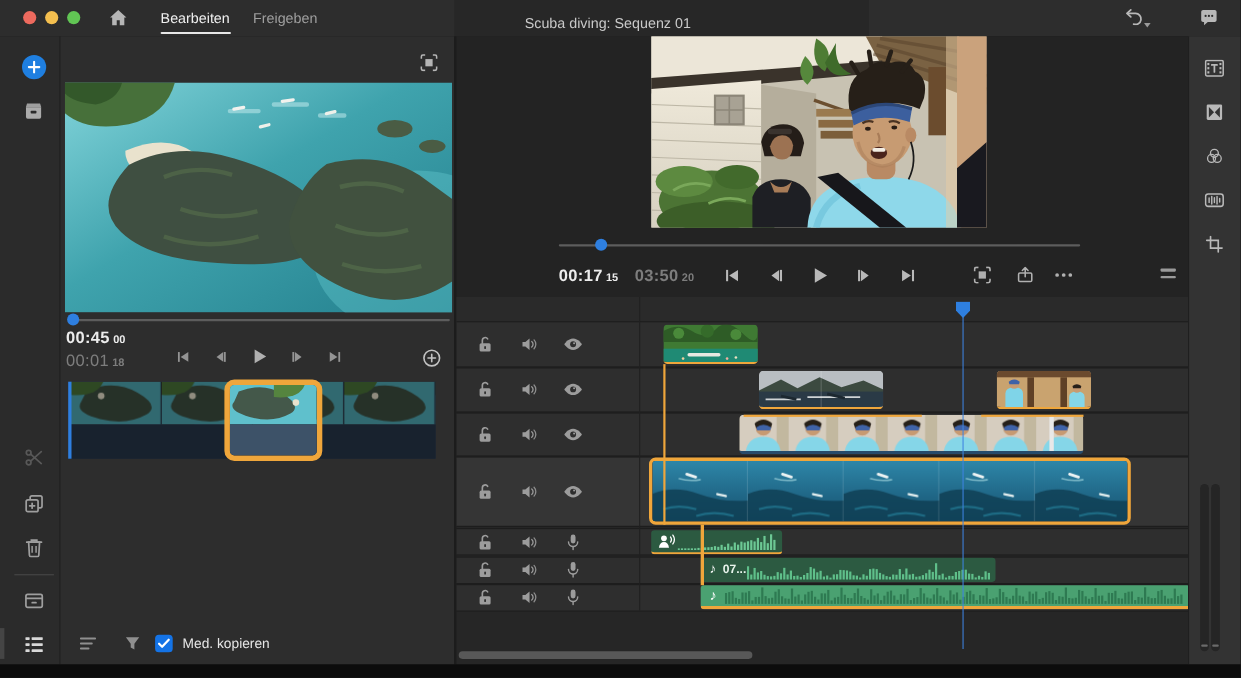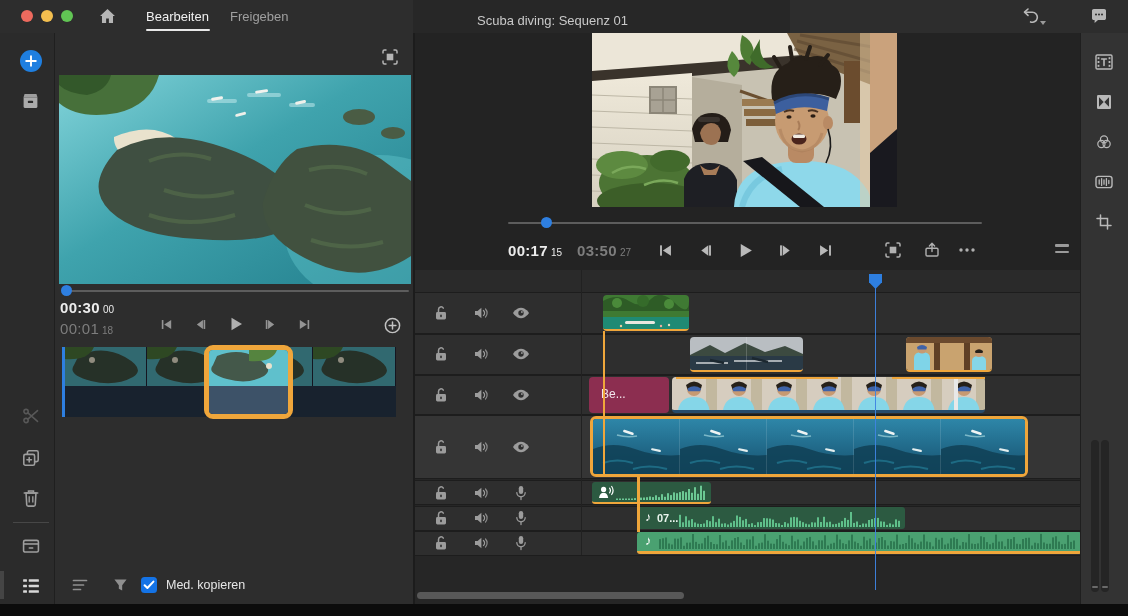--- a/index.html
+++ b/index.html
@@ -18,21 +18,21 @@
   .doc-title{top:4px;height:33px;line-height:33px;font-size:13px;color:#c9c9c9;}
   .caret-down{width:0;height:0;border-left:3.5px solid transparent;border-right:3.5px solid transparent;border-top:4px solid #9a9a9a;}
   
   .ltoolbar{left:0;top:33px;width:55px;height:571px;background:#2b2b2b;border-right:1px solid #1f1f1f;box-sizing:border-box;}
   .tool-btn{color:#9e9e9e;cursor:pointer;}
   .btn-blue{width:22px;height:22px;border-radius:50%;background:#1f7fe0;color:#fff;display:flex;align-items:center;justify-content:center;}
   
   .mpanel{left:55px;top:33px;width:358px;height:571px;background:#2d2d2d;}
   .mpanel-title{left:55px;top:48px;width:320px;text-align:center;font-size:13px;color:#c9c9c9;}
   .tc-big{font-size:15px;font-weight:700;color:#ececec;letter-spacing:.3px;}
-  .tc-fr{font-size:10px;font-weight:400;margin-left:3px;text-align:center;}
+  .tc-fr{font-size:10px;font-weight:700;margin-left:3px;text-align:center;}
   .tc-dim{color:#7d7d7d;}
   .filmstrip-dim{filter:brightness(.62);}
   .msg{font-size:12.5px;color:#9a9a9a;}
   .checkbox{width:16px;height:16px;border-radius:3.5px;background:#555;display:flex;align-items:center;justify-content:center;}
   .checkbox.checked{background:#1473e6;}
   .add-btn{width:92px;height:31px;border-radius:16px;background:#383838;color:#7c7c7c;font-size:13px;
            display:flex;align-items:center;justify-content:center;cursor:default;}
   
   .monitor{left:415px;top:33px;width:665px;height:237px;background:#232323;}
   .scrub-line{height:2px;background:#5d5d5d;border-radius:1px;}
@@ -315,21 +315,21 @@
       <rect x="196" y="15" width="13" height="3" rx="1.5" fill="#f2f2ee" transform="rotate(-8 202 16)"></rect>
       <rect x="236" y="26" width="11" height="3" rx="1.5" fill="#eef0ea" transform="rotate(-12 241 27)"></rect>
       <rect x="176" y="38" width="11" height="3" rx="1.5" fill="#eef0ea" transform="rotate(-14 181 39)"></rect>
     </g>
   </svg>
 
   <div class="abs scrub-line" style="left:64px;top:290px;width:345px"></div>
   <div class="abs scrub-dot" style="left:61px;top:285px"></div>
 
   <div class="abs" style="left:60px;top:299px">
-    <span class="tc-big">00:30</span><span class="tc-fr" style="color:#ececec">00</span>
+    <span class="tc-big">00:45</span><span class="tc-fr" style="color:#ececec">00</span>
   </div>
   <div class="abs" style="left:60px;top:320px">
     <span class="tc-big tc-dim" style="font-weight:400">00:01</span><span class="tc-fr tc-dim">18</span>
   </div>
 
   <svg class="abs ic" style="left:160px;top:318px;color:#949494" width="13" height="13">
       <use href="#i-skipback"></use>
     </svg>
   <svg class="abs ic" style="left:194px;top:318px;color:#949494" width="13" height="13">
       <use href="#i-stepback"></use>
@@ -461,21 +461,21 @@
     <polygon points="278,120 305,96 305,174 278,174" fill="#19191f"></polygon>
   </svg>
 
   <div class="abs scrub-line" style="left:508px;top:222px;width:474px;height:1.5px"></div>
   <div class="abs scrub-dot" style="left:541px;top:217px"></div>
 
   <div class="abs" style="left:508px;top:242px">
     <span class="tc-big">00:17</span><span class="tc-fr" style="color:#ececec">15</span>
   </div>
   <div class="abs" style="left:577px;top:242px">
-    <span class="tc-big tc-dim" style="font-weight:700">03:50</span><span class="tc-fr tc-dim">27</span>
+    <span class="tc-big tc-dim" style="font-weight:700">03:50</span><span class="tc-fr tc-dim">20</span>
   </div>
 
   <svg class="abs ic transport" style="left:658px;top:243px" width="15" height="15">
       <use href="#i-skipback"></use>
     </svg>
   <svg class="abs ic transport" style="left:698px;top:243px" width="15" height="15">
       <use href="#i-stepback"></use>
     </svg>
   <svg class="abs ic transport" style="left:737px;top:242px" width="17" height="17">
       <use href="#i-play"></use>
@@ -616,23 +616,20 @@
         <rect x="58" y="6" width="6" height="29" fill="#5f4026"></rect>
       <path d="M8 35v-14q0-6 8-6t8 6v14z" fill="#7fd4e8"></path>
         <circle cx="16" cy="12" r="4.5" fill="#c79a72"></circle>
         <path d="M11 10q5-4 10 0l-.6 2.4h-8.8z" fill="#3f63a8"></path>
       <path d="M66 35v-11q0-5 7-5t7 5v11z" fill="#85d6e8"></path>
         <circle cx="73" cy="16" r="4" fill="#c79a72"></circle>
         <path d="M69 14q4-3.5 8 0l-.5 2h-7z" fill="#262019"></path>
     </svg>
   </div>
 
-  <div class="clip" style="left:589px;top:377px;width:80px;height:36px;background:#8c2e50">
-    <span style="position:absolute;left:12px;top:10px;font-size:12px;color:#f2e6ec">Be...</span>
-  </div>
 
   <div class="clip" style="left:672px;top:377px;width:313px;height:36px;border-bottom:3px solid #274b6b;box-sizing:border-box">
     <svg width="313" height="33" viewBox="0 0 313 33">
       <defs>
         <pattern id="ppl" width="45" height="33" patternUnits="userSpaceOnUse">
           <rect width="45" height="33" fill="#d6cdbf"></rect>
           <rect x="34" width="11" height="33" fill="#c2b89f"></rect>
           <circle cx="22" cy="12" r="7" fill="#c79a72"></circle>
           <path d="M14 8q8-7 16 0l-1.2 4.5H15.5z" fill="#262019"></path>
           <path d="M15.5 11.5q6.5-4.5 13.5 0l-.8 2.8H16.2z" fill="#3f63a8"></path>

